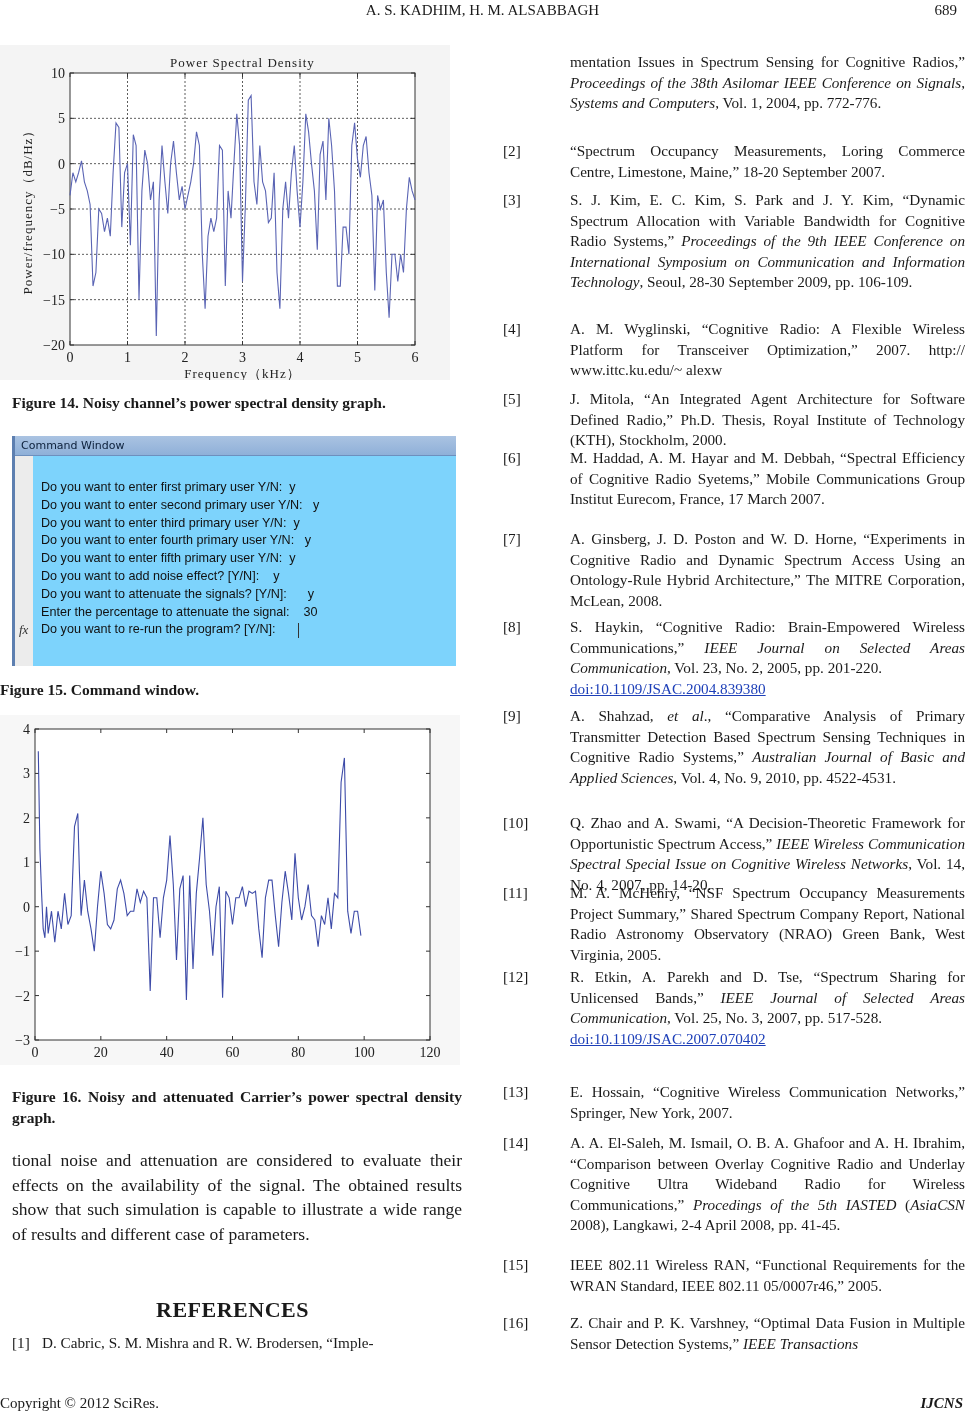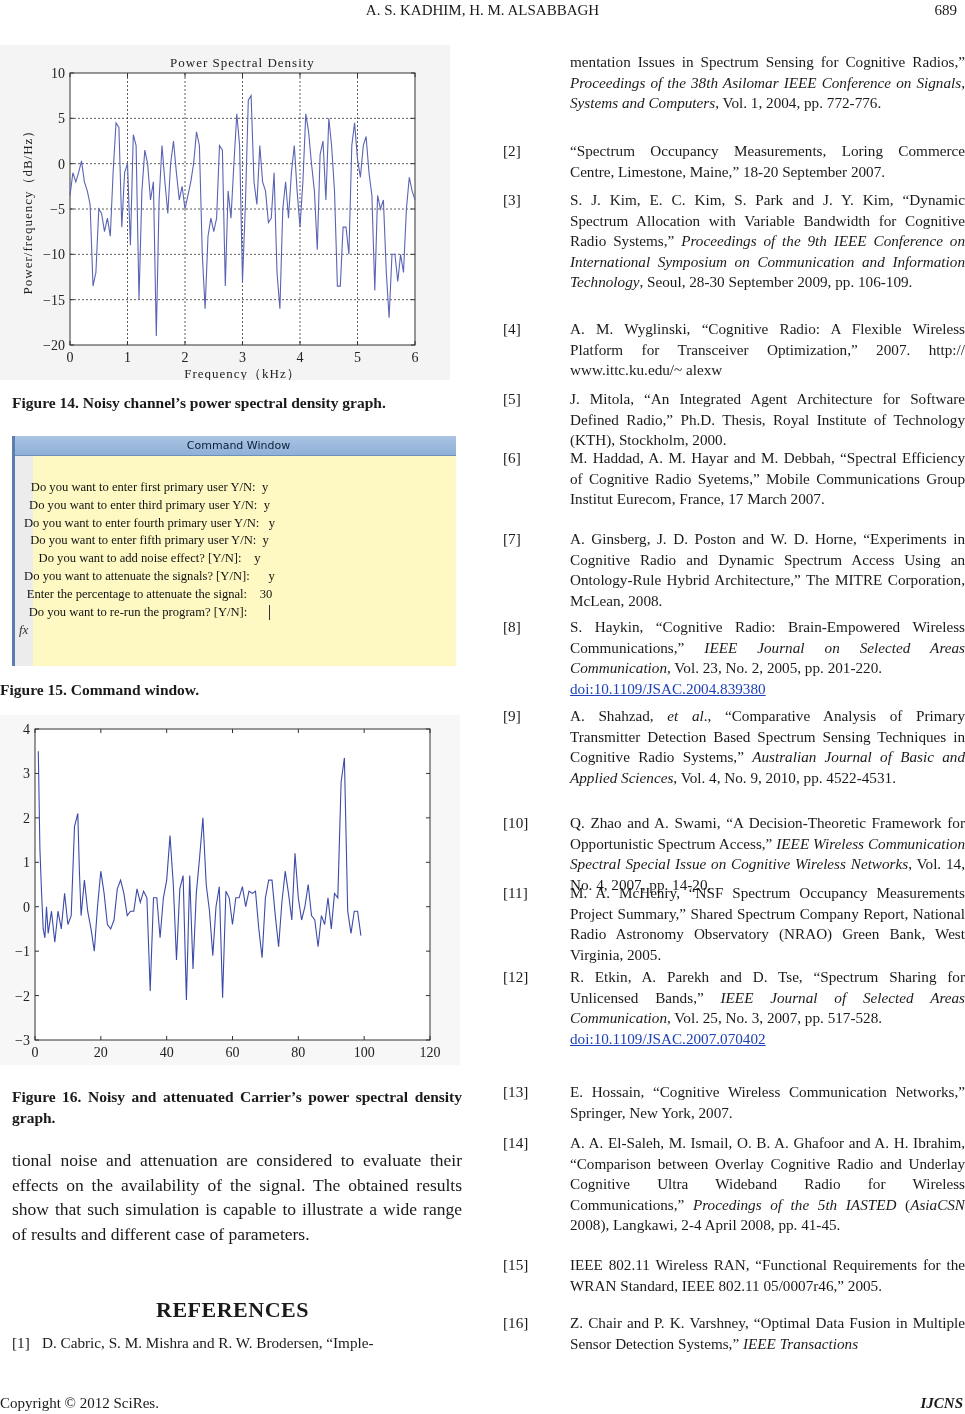--- a/index.html
+++ b/index.html
@@ -8,25 +8,25 @@
   .abs { position: absolute; }
   .running-head { top: 2px; left: 0; width: 965px; height: 20px; font-size: 15px; }
   .running-head .authors { position: absolute; left: 0; width: 965px; text-align: center; top: 0; }
   .running-head .pageno { position: absolute; right: 8px; top: 0; }
 
   .fig { position: absolute; }
   .fig svg text { font-family: "Liberation Serif", serif; fill: #222; }
   .caption { font-weight: bold; font-size: 15.5px; }
 
   
-  .cmdwin { left: 12px; top: 436px; width: 441px; height: 230px; background: #fef9c3; border-left: 3px solid #5d7fb0; text-align: center; }
+  .cmdwin { left: 12px; top: 436px; width: 441px; height: 230px; background: #7dd3fc; border-left: 3px solid #5d7fb0; }
   .cmdwin .titlebar { height: 19px; background: linear-gradient(#aac3e2, #8fb0d8); color: #0b1f3a;
                       font-family: "DejaVu Sans", sans-serif; font-size: 11px; line-height: 19px; padding-left: 6px; border-bottom: 1px solid #6e8fbd; }
   .cmdwin .gutter { position: absolute; left: 0; top: 20px; width: 18px; bottom: 0; background: #ececec; }
-  .cmdwin .lines { position: absolute; left: 9px; top: 44px; font-family: Liberation Serif, serif; font-size: 12.6px; }
+  .cmdwin .lines { position: absolute; left: 26px; top: 44px; font-family: Liberation Sans, sans-serif; font-size: 12.6px; }
   .cmdwin .line { height: 17.8px; white-space: pre; color: #111; }
   .cmdwin .ans { color: #111; }
   .cmdwin .fx { position: absolute; left: 4px; top: 186px; font-family: "Liberation Serif", serif; font-style: italic; font-size: 13px; color: #333; }
   .cmdwin .cursor { display: inline-block; width: 1px; height: 15px; background: #333; vertical-align: middle; margin-left: 22px; }
 
   .body-text { font-size: 17.5px; line-height: 24.5px; text-align: justify; }
   .refs-head { font-size: 22px; font-weight: bold; text-align: center; letter-spacing: 0.5px; }
 
   .ref { position: absolute; left: 503px; width: 462px; font-size: 15.2px; line-height: 20.6px; }
   .ref .num { position: absolute; left: 0; top: 0; }
@@ -229,20 +229,21 @@
     </svg>
 </div>
 <div class="abs caption" style="left:12px;top:394px;">Figure 14. Noisy channel’s power spectral density graph.</div>
 
 <div class="abs cmdwin">
   <div class="titlebar">Command Window</div>
   <div class="gutter"></div>
   <div class="fx">fx</div>
   <div class="lines" id="cmdlines">
       <div class="line"><span>Do you want to enter first primary user Y/N:</span><span class="ans">  y</span></div>
+      <div class="line"><span>Do you want to enter second primary user Y/N:</span><span class="ans">   y</span></div>
       <div class="line"><span>Do you want to enter third primary user Y/N:</span><span class="ans">  y</span></div>
       <div class="line"><span>Do you want to enter fourth primary user Y/N:</span><span class="ans">   y</span></div>
       <div class="line"><span>Do you want to enter fifth primary user Y/N:</span><span class="ans">  y</span></div>
       <div class="line"><span>Do you want to add noise effect? [Y/N]:</span><span class="ans">    y</span></div>
       <div class="line"><span>Do you want to attenuate the signals? [Y/N]:</span><span class="ans">      y</span></div>
       <div class="line"><span>Enter the percentage to attenuate the signal:</span><span class="ans">    30</span></div>
       <div class="line"><span>Do you want to re-run the program? [Y/N]:</span><span class="cursor"></span></div>
     </div>
 </div>
 <div class="abs caption" style="left:0;width:465px;text-align:left;top:681px;">Figure 15. Command window.</div>

